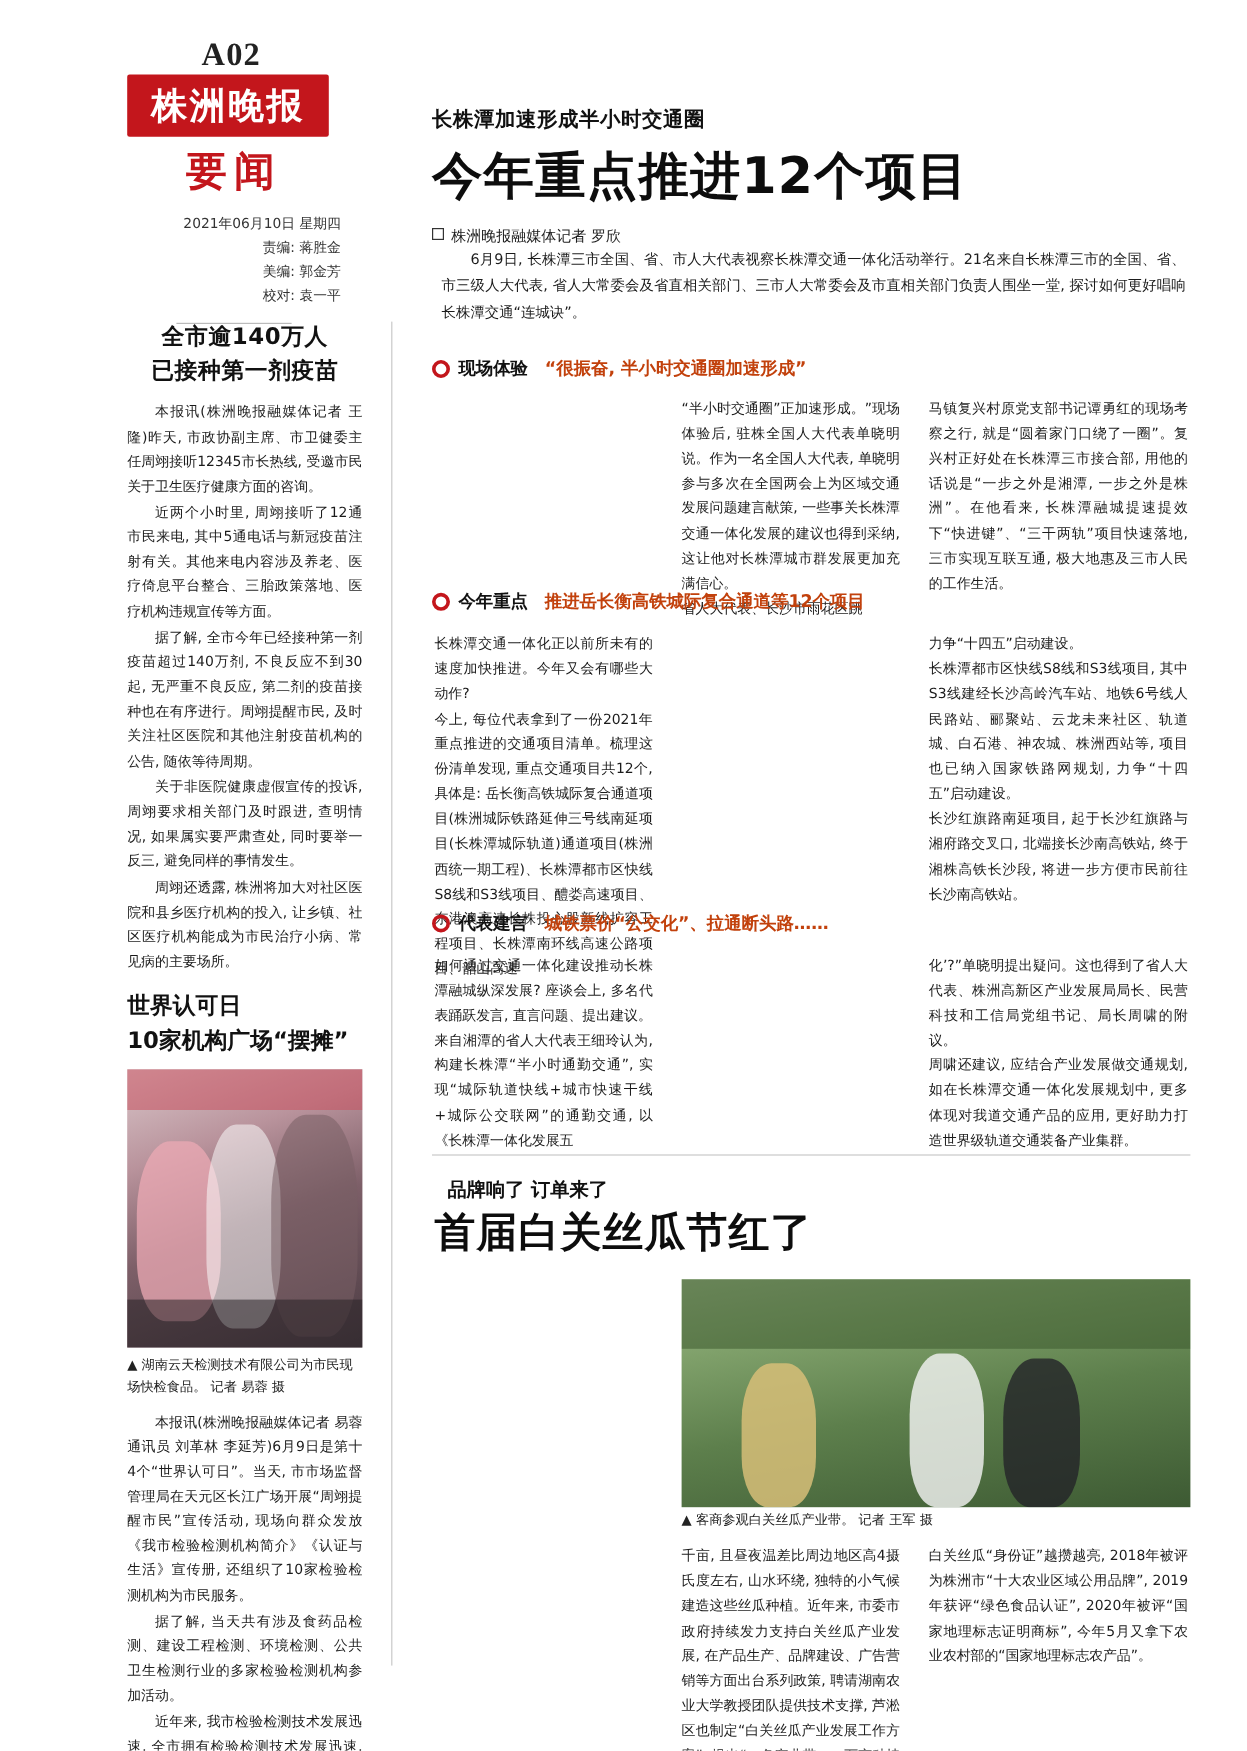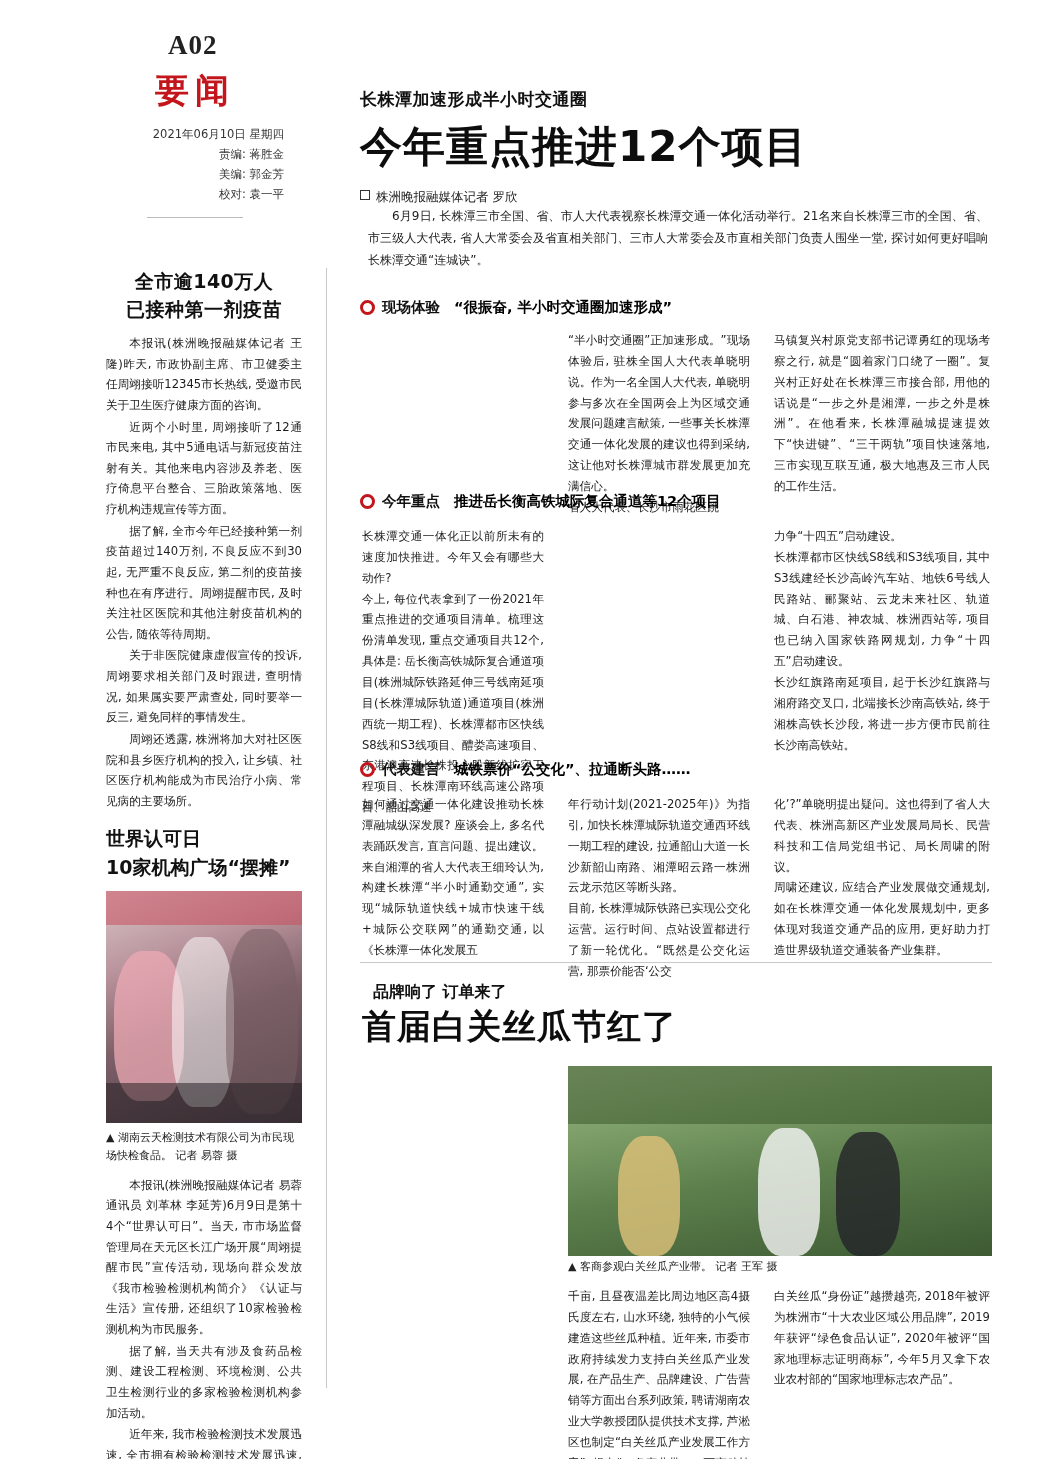--- a/index.html
+++ b/index.html
@@ -100,21 +100,21 @@
   
   .seclabel{ position:absolute; display:flex; align-items:center; }
   .bullet{
     width:15px;height:15px;border-radius:50%;
     border:3.5px solid #c3161c; box-sizing:border-box; margin-right:7px;
   }
   .sectag{
     font-size:14.5px; font-weight:bold; color:#111; font-family:"DejaVu Sans",sans-serif;
   }
   .sectitle{
-    font-size:14.5px; font-weight:bold; color:#000000; margin-left:14px;
+    font-size:14.5px; font-weight:bold; color:#c2410c; margin-left:14px;
     font-family:"DejaVu Sans",sans-serif;
   }
 
   
   .col{
     position:absolute; font-size:11.6px; line-height:1.8; text-align:justify;
     color:#1b1b1b;
   }
 
   
@@ -138,20 +138,21 @@
   .ph-fig{position:absolute;border-radius:40% 40% 35% 35%;}
 </style>
 </head>
 <body>
 
 <div class="page">
 
   <div class="pagenum">A02</div>
 
   <div class="masthead">
+    <div class="logo-box">株洲晚报</div>
     <div class="logo-sub">要闻</div>
     <div class="dateline">
       <div>2021年06月10日 星期四</div>
       <div>责编: 蒋胜金</div>
       <div>美编: 郭金芳</div>
       <div>校对: 袁一平</div>
     </div>
     <div class="mast-rule"></div>
   </div>
 
@@ -224,22 +225,20 @@
 长株潭都市区快线S8线和S3线项目, 其中S3线建经长沙高岭汽车站、地铁6号线人民路站、郦聚站、云龙未来社区、轨道城、白石港、神农城、株洲西站等, 项目也已纳入国家铁路网规划, 力争“十四五”启动建设。
 长沙红旗路南延项目, 起于长沙红旗路与湘府路交叉口, 北端接长沙南高铁站, 终于湘株高铁长沙段, 将进一步方便市民前往长沙南高铁站。</div>
 
   <div class="seclabel" style="left:360px; top:760px;">
     <span class="bullet"></span>
     <span class="sectag">代表建言</span>
     <span class="sectitle">城铁票价“公交化”、拉通断头路……</span>
   </div>
   <div class="col" style="left:362px; top:794px; width:182px; height:150px; white-space:pre-line;">如何通过交通一体化建设推动长株潭融城纵深发展? 座谈会上, 多名代表踊跃发言, 直言问题、提出建议。
 来自湘潭的省人大代表王细玲认为, 构建长株潭“半小时通勤交通”, 实现“城际轨道快线+城市快速干线+城际公交联网”的通勤交通, 以《长株潭一体化发展五</div>
-  <div class="col" style="left:568px; top:794px; width:182px; height:150px; white-space:pre-line;">年行动计划(2021-2025年)》为指引, 加快长株潭城际轨道交通西环线一期工程的建设, 拉通韶山大道一长沙新韶山南路、湘潭昭云路一株洲云龙示范区等断头路。
-目前, 长株潭城际铁路已实现公交化运营。运行时间、点站设置都进行了新一轮优化。“既然是公交化运营, 那票价能否‘公交</div>
   <div class="col" style="left:774px; top:794px; width:216px; height:150px; white-space:pre-line;">化’?”单晓明提出疑问。这也得到了省人大代表、株洲高新区产业发展局局长、民营科技和工信局党组书记、局长周啸的附议。
 周啸还建议, 应结合产业发展做交通规划, 如在长株潭交通一体化发展规划中, 更多体现对我道交通产品的应用, 更好助力打造世界级轨道交通装备产业集群。</div>
 
   <div class="b-shoulder">品牌响了 订单来了</div>
   <div class="b-head">首届白关丝瓜节红了</div>
 
   <div class="photo ph-b" style="position:absolute; left:568px; top:1056px; width:424px; height:190px;">
     <div style="position:absolute;left:0;top:0;width:100%;height:58px;background:rgba(60,90,45,0.55);"></div>
     <div class="ph-fig" style="left:50px;top:70px;width:62px;height:120px;background:rgba(215,190,120,0.85);"></div>
     <div class="ph-fig" style="left:190px;top:62px;width:62px;height:128px;background:rgba(245,245,245,0.8);"></div>

